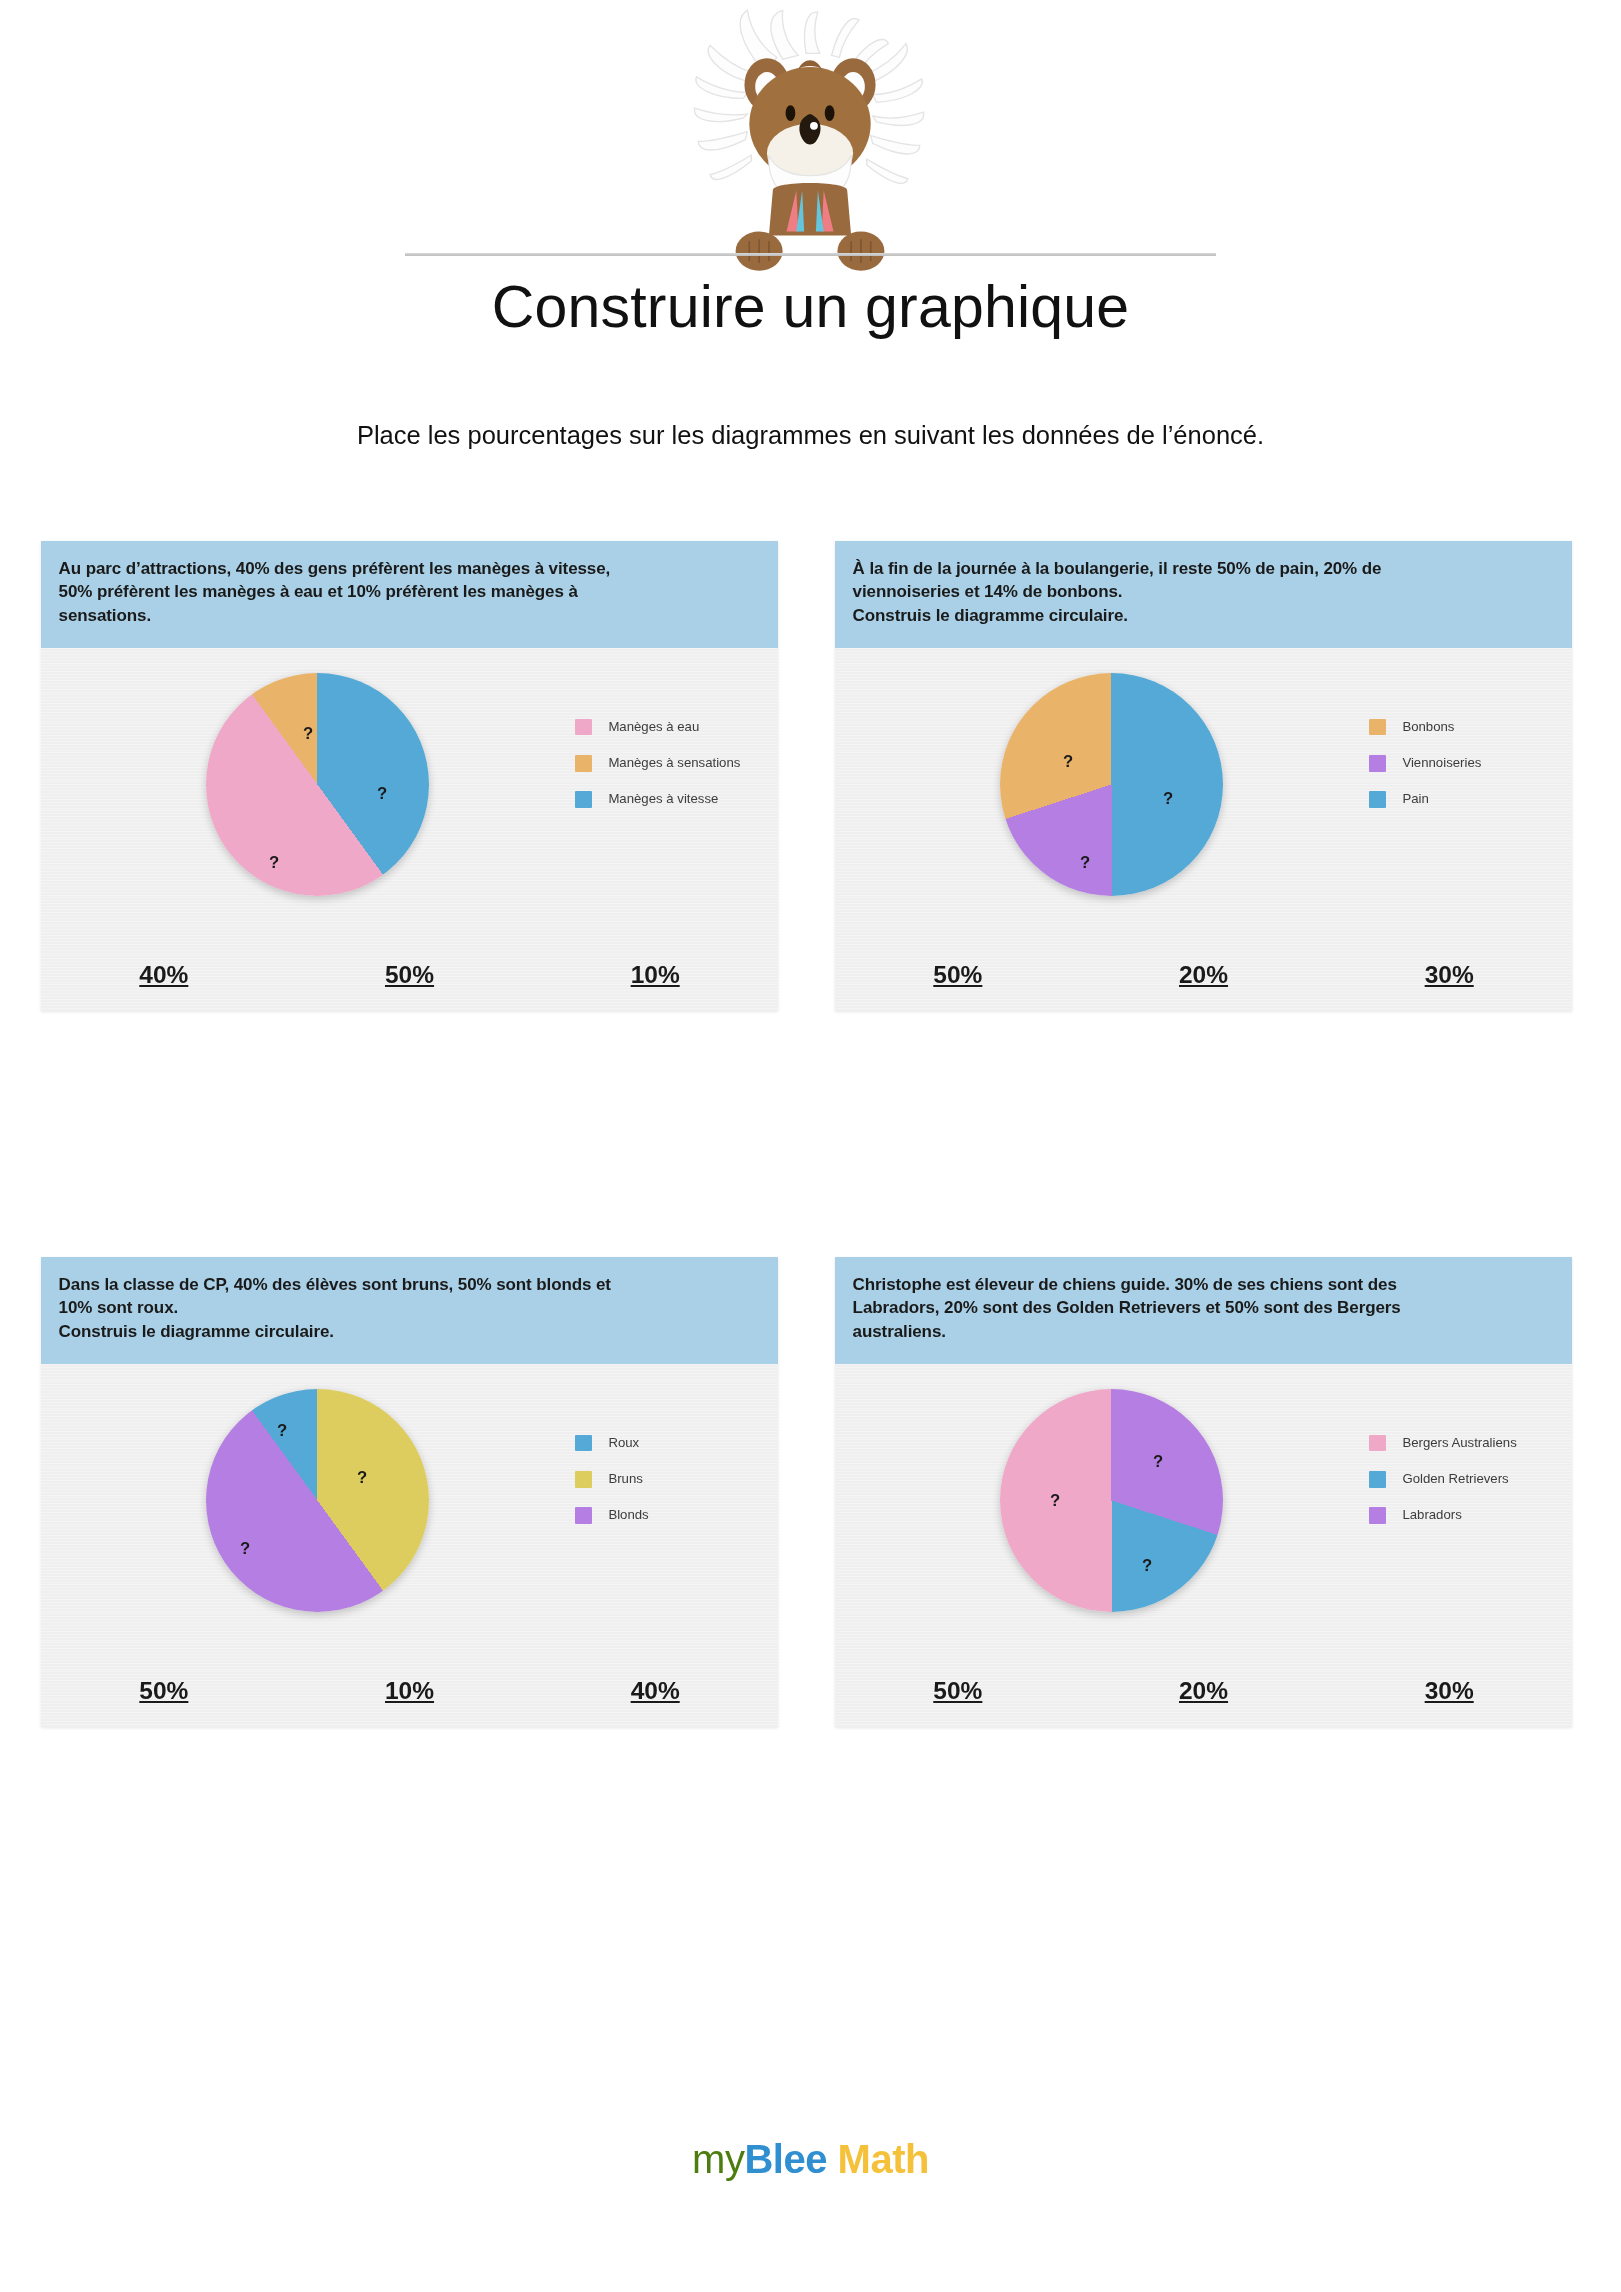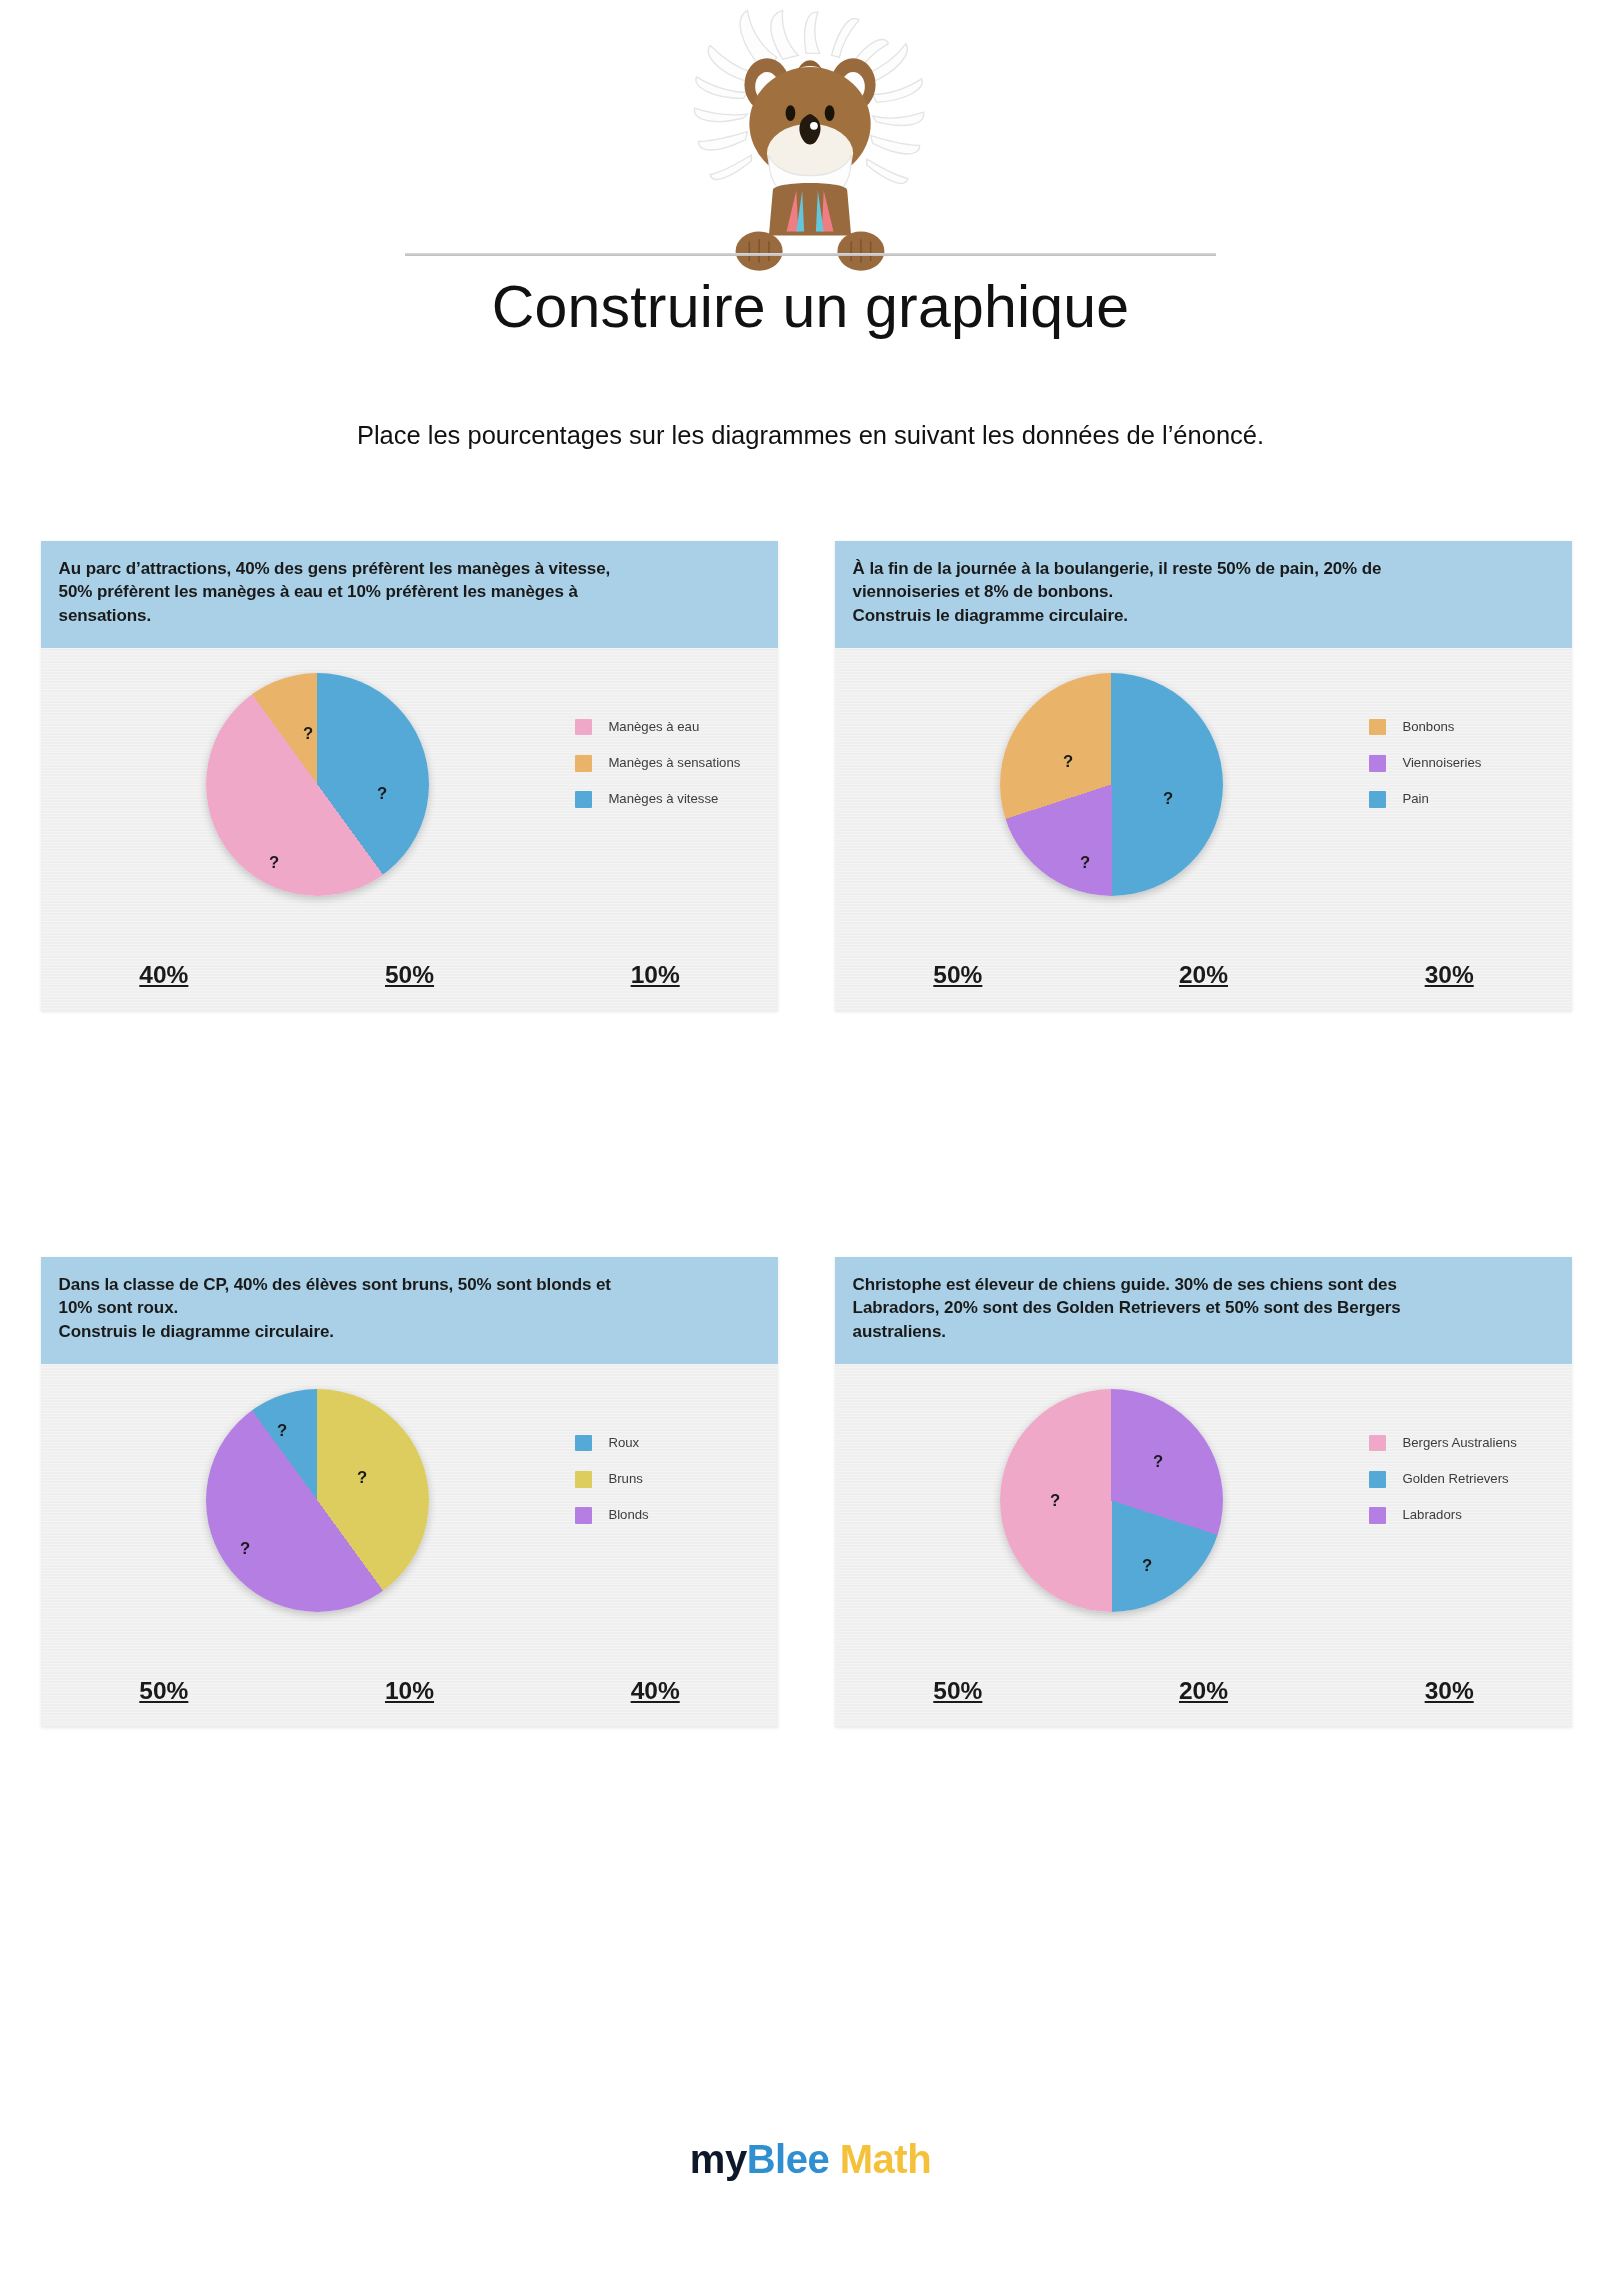--- a/index.html
+++ b/index.html
@@ -165,21 +165,21 @@
   
   .footer-logo {
     position: absolute;
     left: 0; right: 0;
     top: 2137px;
     text-align: center;
     font-size: 40px;
     font-weight: 700;
     letter-spacing: -0.5px;
   }
-  .logo-my   { color: #0f172a; font-weight: 700; }
+  .logo-my   { color: #4d7c0f; font-weight: 400; }
   .logo-blee { color: #2f8fd0; }
   .logo-math { color: #f5c13a; }
 </style>
 </head>
 <body>
 
 <div class="header">
 
   <div class="mascot-wrap">
     <svg viewBox="0 0 330 270" width="323" height="265">
@@ -281,21 +281,21 @@
       <span class="answer">40%</span>
       <span class="answer">50%</span>
       <span class="answer">10%</span>
     </div>
   </div>
 </div>
 
 <div class="card card-2">
   <div class="card-prompt">
     <p>À la fin de la journée à la boulangerie, il reste 50% de pain, 20% de</p>
-    <p>viennoiseries et 8% de bonbons.</p>
+    <p>viennoiseries et 14% de bonbons.</p>
     <p>Construis le diagramme circulaire.</p>
   </div>
   <div class="card-body">
     <div class="pie-stage">
       <div class="pie" style="background: conic-gradient(#54a9d6 0deg 180deg, #b57ee2 180deg 252deg, #eab36a 252deg 360deg);"></div>
       <span class="qmark" style="left:333px; top:145px;">?</span>
       <span class="qmark" style="left:250px; top:209px;">?</span>
       <span class="qmark" style="left:233px; top:108px;">?</span>
     </div>
     <div class="legend">

